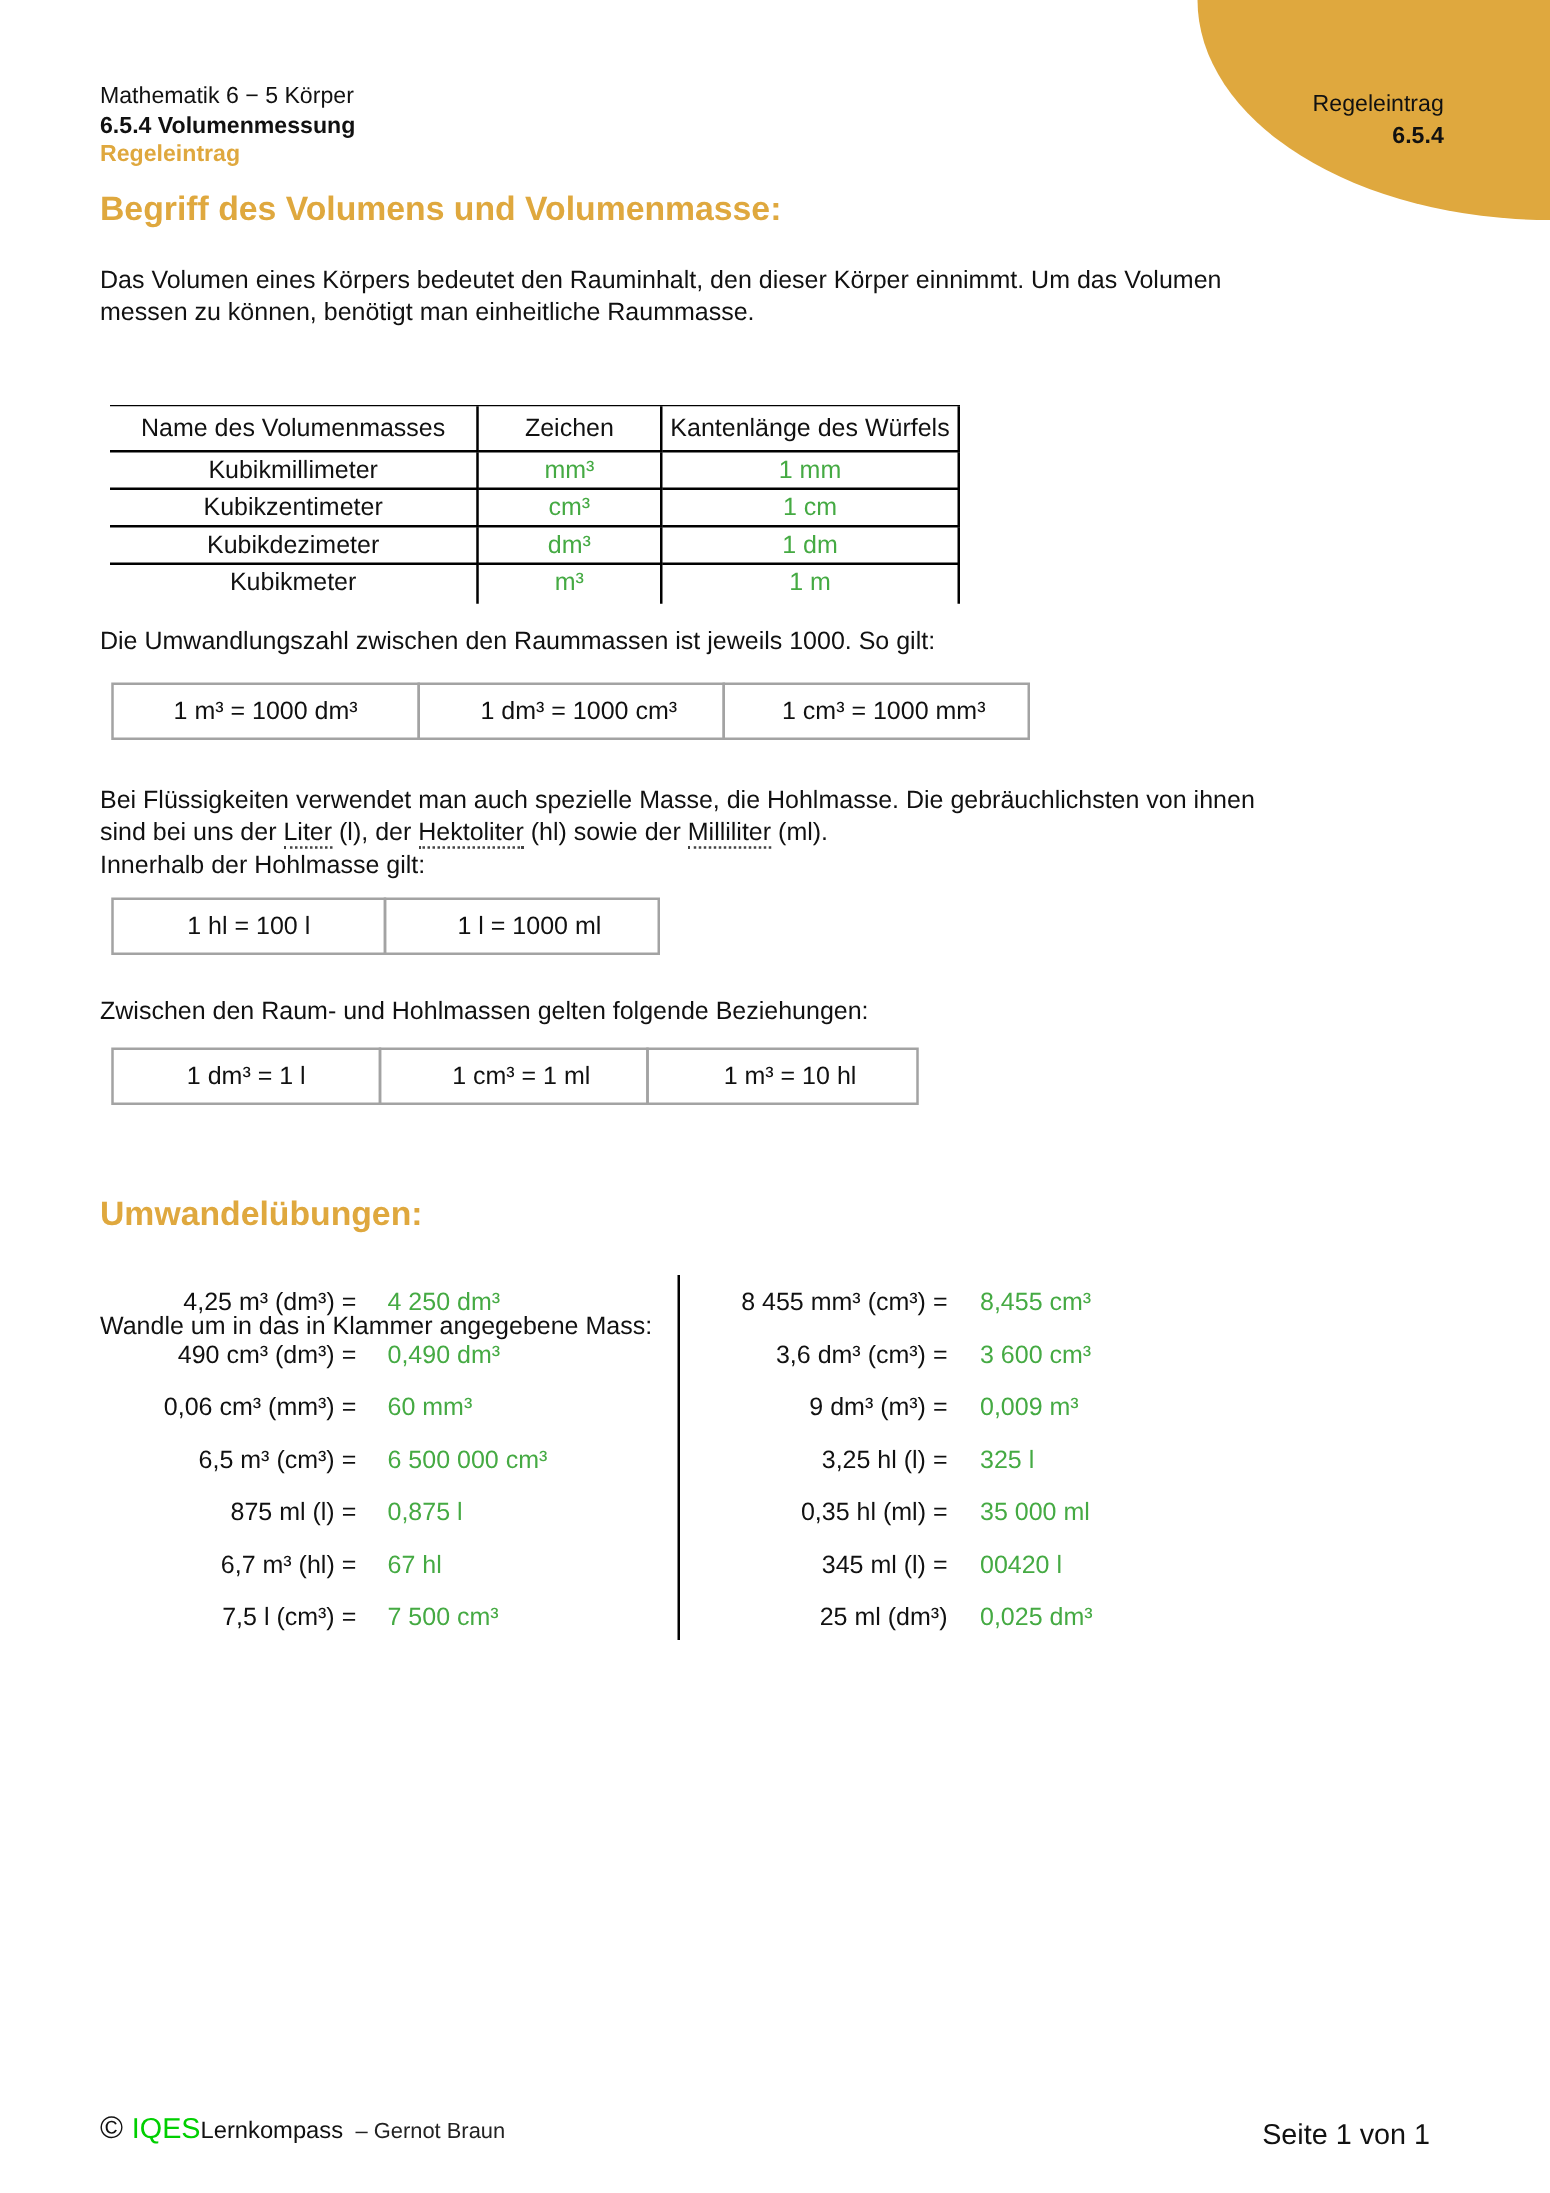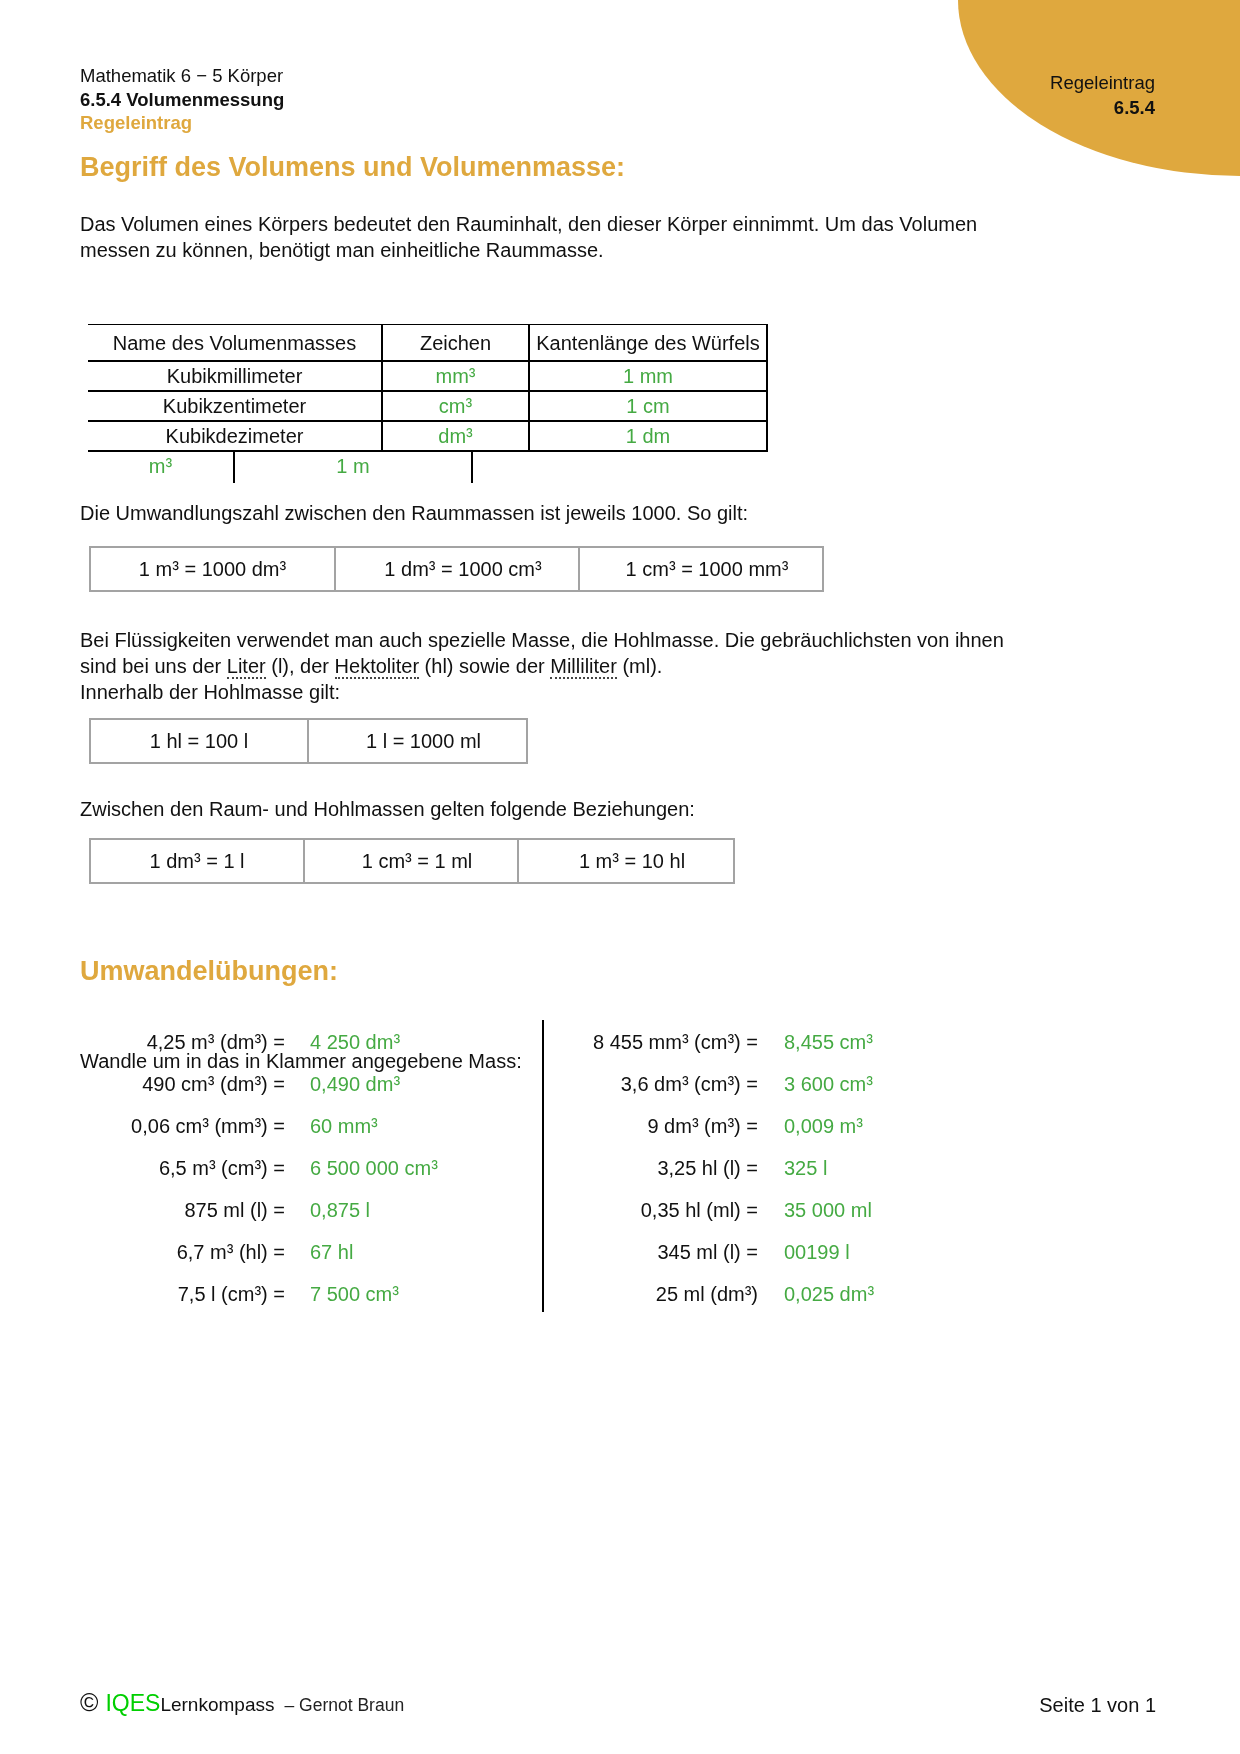--- a/index.html
+++ b/index.html
@@ -58,21 +58,21 @@
   .ex-right .a{margin-left:26px;white-space:nowrap;}
   .a{color:#45AA43;}
   .ex-divider{position:absolute;left:542px;top:1020px;width:2px;height:292px;background:#000;}
 
   
   .footer-left{position:absolute;left:80px;top:1688px;display:flex;align-items:baseline;white-space:nowrap;}
   .copy{font-size:25px;margin-right:7px;}
   .brand-green{font-size:23px;color:#00CF00;}
   .brand-black{font-size:19px;color:#111;}
   .author{font-size:17.5px;margin-left:10px;color:#222;}
-  .footer-right{position:absolute;right:84px;top:1694px;font-size:20px;margin-left:16px;}
+  .footer-right{position:absolute;right:96px;top:1694px;font-size:23px;margin-left:16px;}
 </style>
 </head>
 <body>
 
 <div class="page">
 
   <div class="corner"></div>
   <div class="corner-text">
     <div>Regeleintrag</div>
     <div class="b">6.5.4</div>
@@ -106,20 +106,21 @@
       <div class="vcell c1">Kubikzentimeter</div>
       <div class="vcell c2 green">cm³</div>
       <div class="vcell c3 green">1 cm</div>
     </div>
     <div class="vrow vdata">
       <div class="vcell c1">Kubikdezimeter</div>
       <div class="vcell c2 green">dm³</div>
       <div class="vcell c3 green">1 dm</div>
     </div>
     <div class="vrow vdata vrow-last">
+      <div class="vcell c1">Kubikmeter</div>
       <div class="vcell c2 green">m³</div>
       <div class="vcell c3 green">1 m</div>
     </div>
   </div>
 
   <div class="para p-conv">Die Umwandlungszahl zwischen den Raummassen ist jeweils 1000. So gilt:</div>
   <div class="boxes boxes-a">
     <div class="box ba1">1 m³ = 1000 dm³</div>
     <div class="box ba2">1 dm³ = 1000 cm³</div>
     <div class="box ba3">1 cm³ = 1000 mm³</div>
@@ -195,21 +196,21 @@
     <div class="ex-row">
         <span class="q">3,25 hl (l) =</span>
         <span class="a">325 l</span>
       </div>
     <div class="ex-row">
         <span class="q">0,35 hl (ml) =</span>
         <span class="a">35 000 ml</span>
       </div>
     <div class="ex-row">
         <span class="q">345 ml (l) =</span>
-        <span class="a">00199 l</span>
+        <span class="a">00420 l</span>
       </div>
     <div class="ex-row">
         <span class="q">25 ml (dm³)</span>
         <span class="a">0,025 dm³</span>
       </div>
   </div>
 
   <div class="footer-left">
     <span class="copy">©</span>
     <span class="brand-green">IQES</span>

